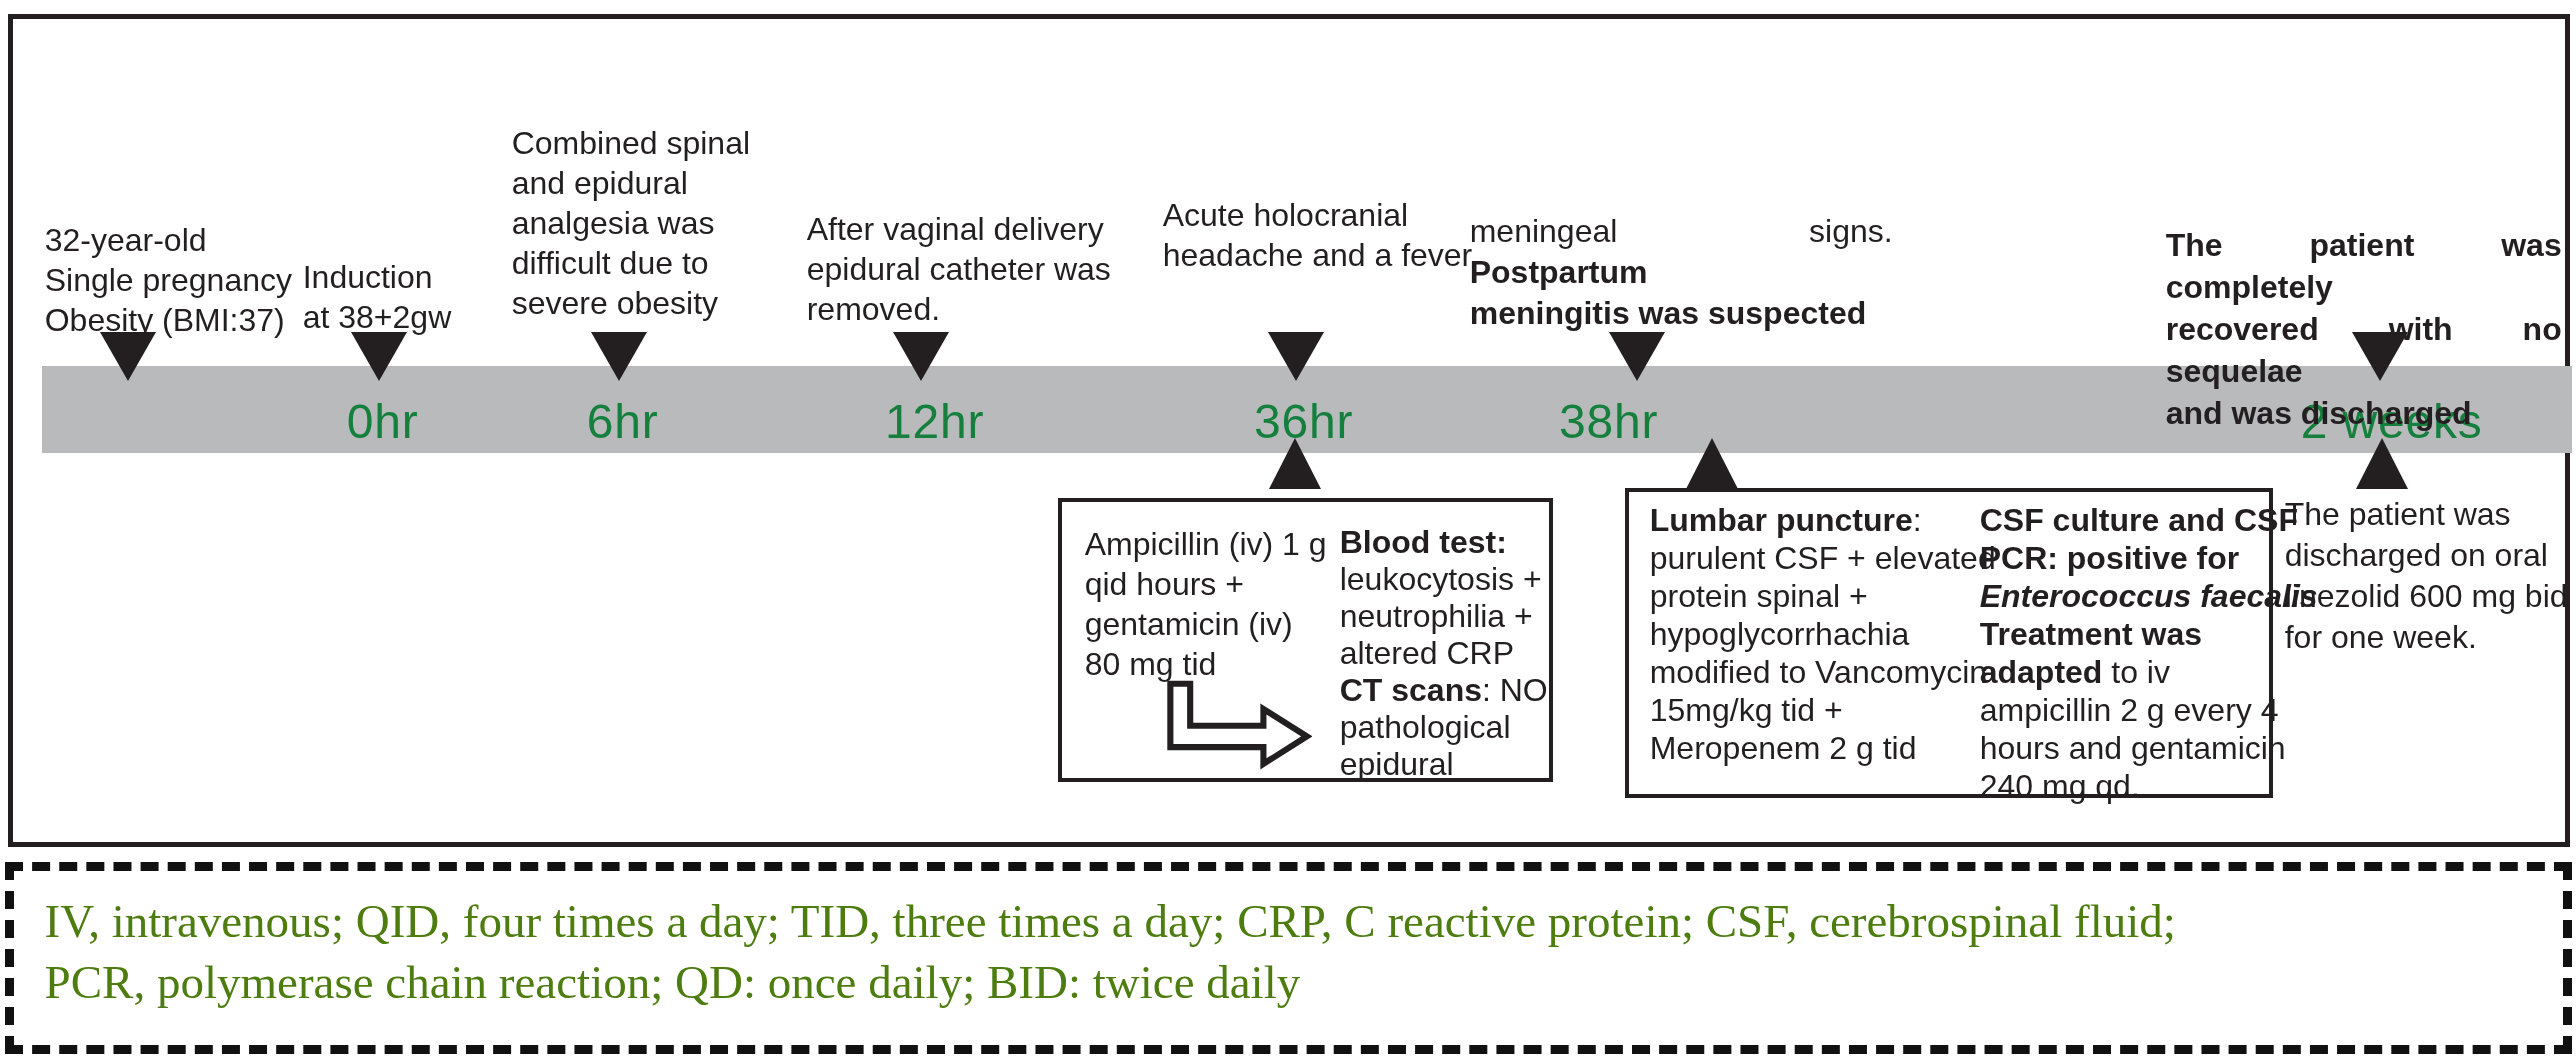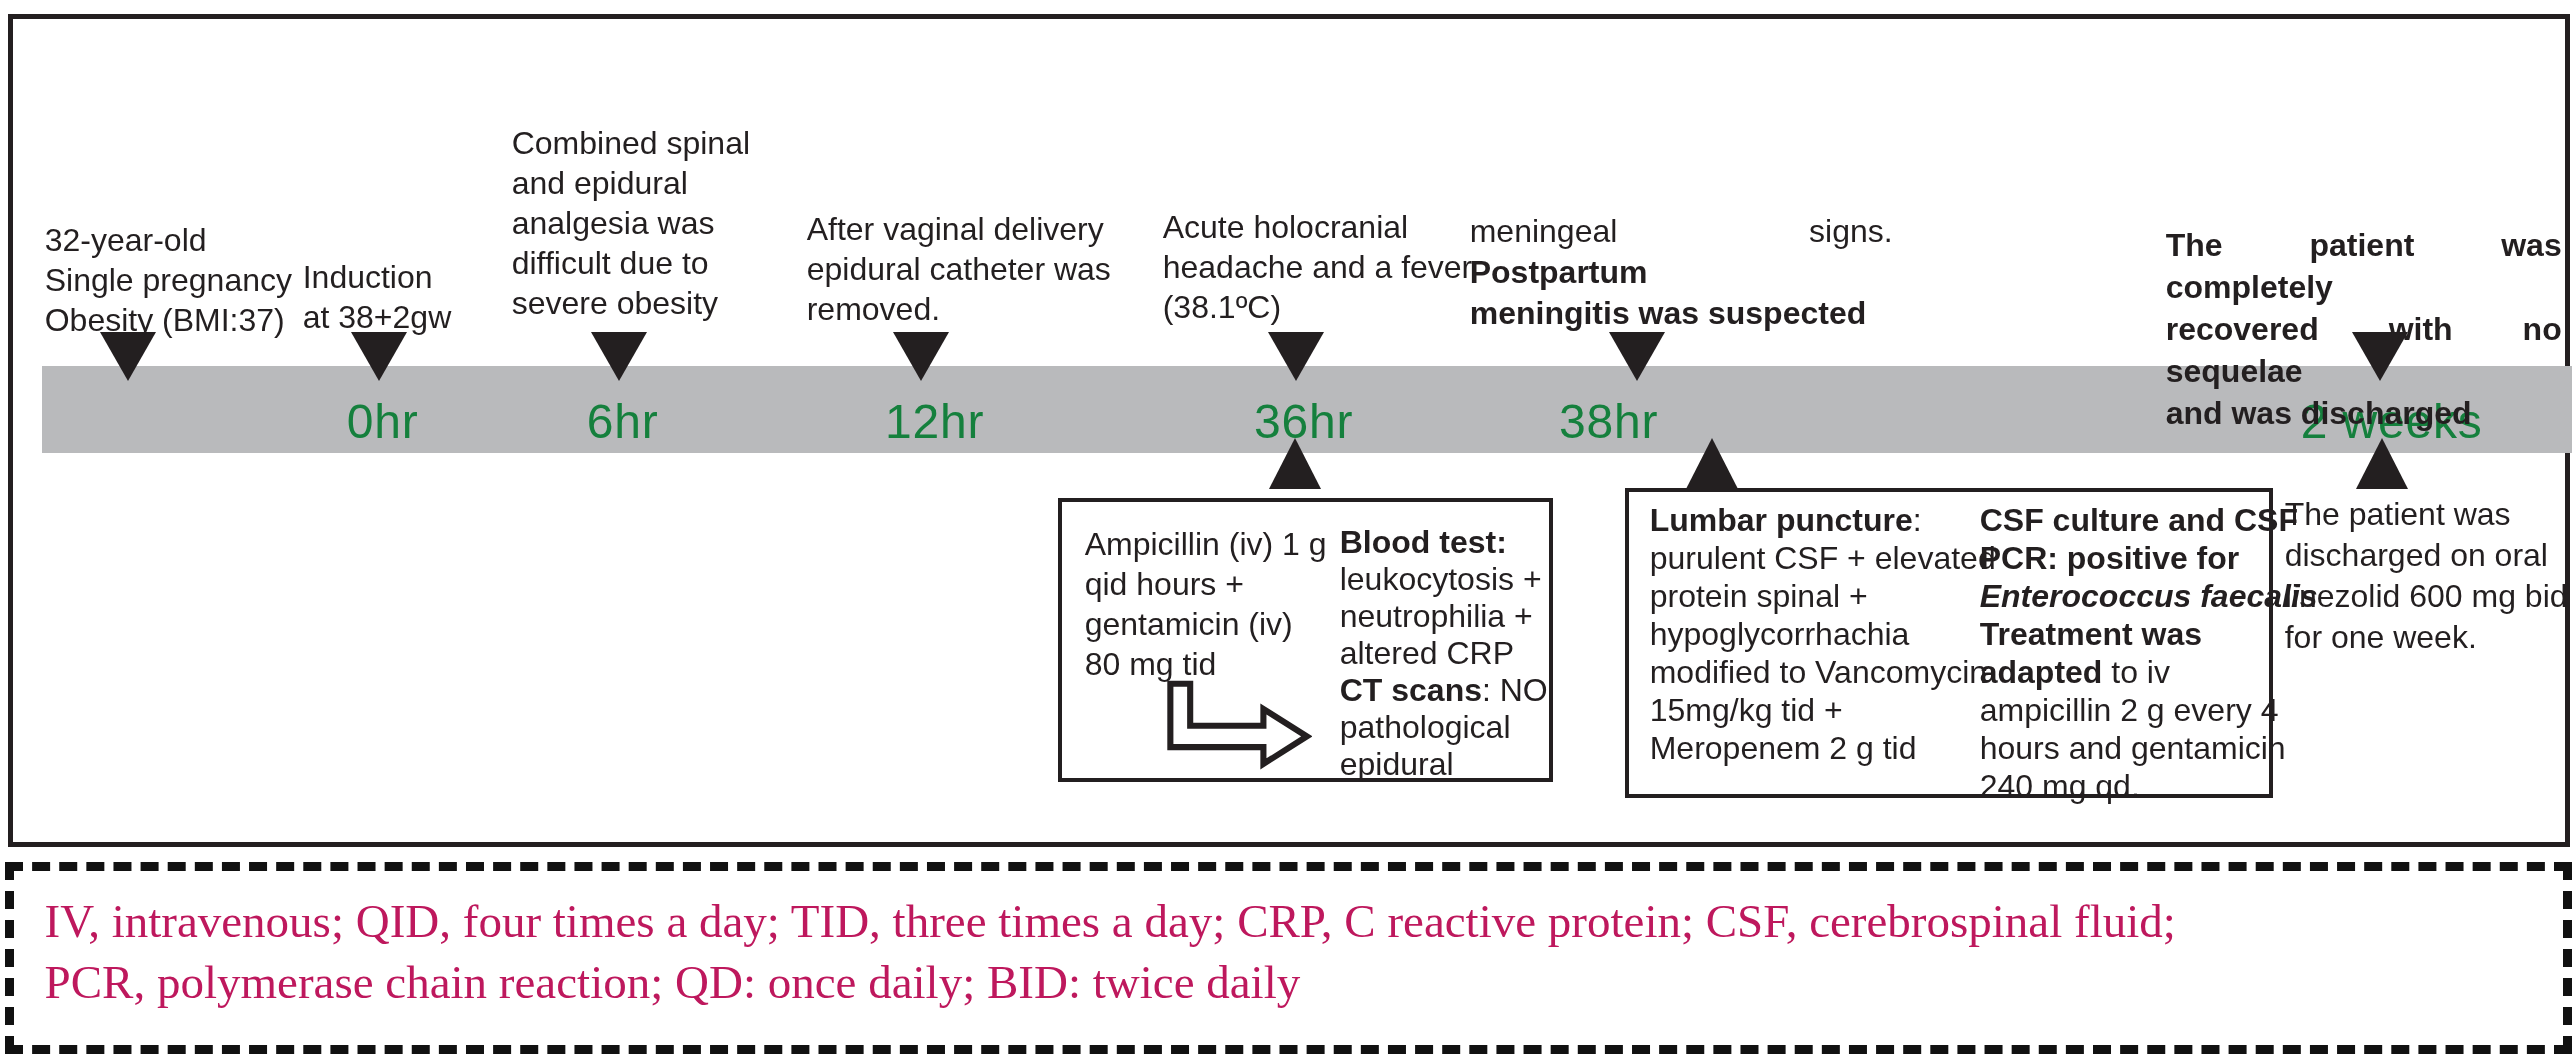--- a/index.html
+++ b/index.html
@@ -33,41 +33,41 @@
   
   .ann{position:absolute;font-size:32px;line-height:40px;}
   .ann .ln{white-space:nowrap;}
   .ann.wide .ln{white-space:normal;}
   .jl{text-align:justify;text-align-last:justify;white-space:normal !important;}
   .bold{font-weight:bold;}
   #ev1{left:32px;top:201px;width:253px;}
   #ev2{left:290px;top:238px;width:184px;}
   #ev3{left:499px;top:104px;width:230px;}
   #ev4{left:794px;top:190px;width:345px;}
-  #ev5{left:1150px;top:176px;width:291px;margin-top:12px;}
+  #ev5{left:1150px;top:176px;width:291px;}
   #ev6{left:1457px;top:192px;width:423px;line-height:41px;}
   #ev7{left:2153px;top:205px;width:396px;line-height:42px;}
   #discharge-note{left:2272px;top:475px;width:299px;line-height:41px;}
   
   .dbox{position:absolute;border:4.6px solid var(--ink);box-sizing:border-box;background:#fff;}
   #box36{left:1045px;top:479px;width:495px;height:284px;}
   #box38{left:1612px;top:469px;width:648px;height:310px;}
   .col{position:absolute;font-size:32px;}
   .col .ln{white-space:nowrap;}
   #b36l{left:23px;top:21.5px;line-height:40px;}
   #b36r{left:278px;top:21.5px;line-height:37px;}
   #b38l{left:21px;top:9.2px;line-height:38px;}
   #b38r{left:351px;top:9.2px;line-height:38px;}
   #elbow-arrow{position:absolute;left:104px;top:178px;}
   
   .legend-box{
     position:absolute;left:4.6px;top:862px;width:2567px;height:192px;
     border:9.2px dashed #111111;box-sizing:border-box;background:#fff;
     font-family:"Liberation Serif", serif;font-size:47px;line-height:61px;
-    padding:20px 0 0 31px;color:#be185d;
+    padding:20px 0 0 31px;color:#4d7c0f;
   }
   .legend-box .ln{white-space:nowrap;}
 </style>
 </head>
 <body>
 
 <div id="canvas">
 
   <div class="main-box">
 
@@ -109,21 +109,20 @@
         <div class="ln"><span>severe obesity</span></div>
       </div>
     <div class="ann" id="ev4">
         <div class="ln"><span>After vaginal delivery</span></div>
         <div class="ln"><span>epidural catheter was</span></div>
         <div class="ln"><span>removed.</span></div>
       </div>
     <div class="ann" id="ev5">
         <div class="ln"><span>Acute holocranial</span></div>
         <div class="ln"><span>headache and a fever</span></div>
-        <div class="ln"><span>(38.1ºC)</span></div>
       </div>
     <div class="ann wide" id="ev6">
         <div class="ln jl"><span>meningeal signs. </span><span class="bold">Postpartum</span></div>
         <div class="ln"><span class="bold">meningitis was suspected</span></div>
       </div>
     <div class="ann wide" id="ev7">
         <div class="ln jl"><span class="bold">The patient was completely</span></div>
         <div class="ln jl"><span class="bold">recovered with no sequelae</span></div>
         <div class="ln"><span class="bold">and was discharged</span></div>
       </div>

